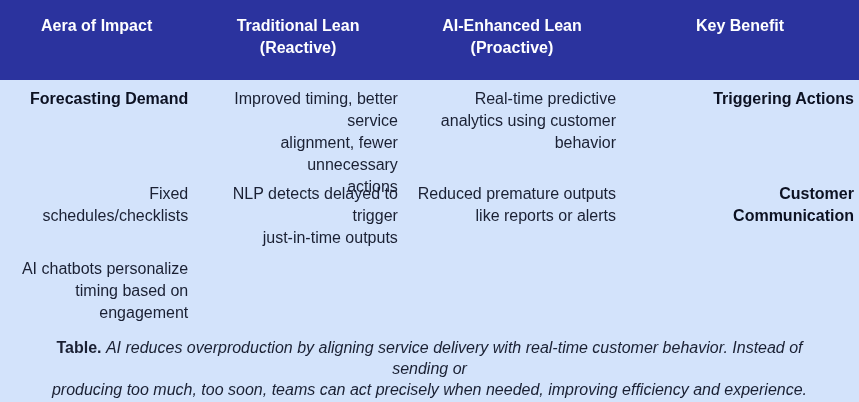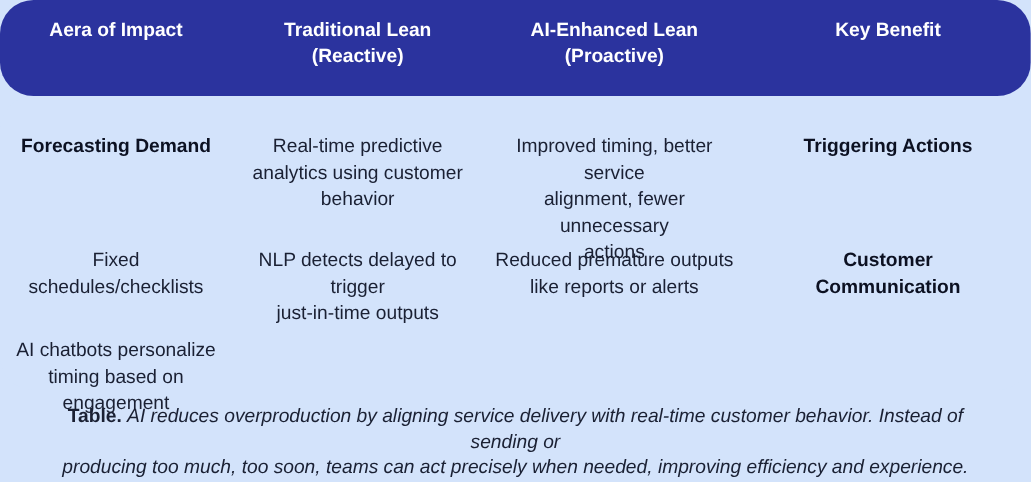--- a/index.html
+++ b/index.html
@@ -5,21 +5,20 @@
   html, body { margin: 0; padding: 0; }
   body {
     width: 859px; height: 402px; overflow: hidden;
     font-family: "Liberation Sans", "DejaVu Sans", sans-serif;
     background: var(--body-bg, #d3e3fb);
   }
   .figure { width: 859px; height: 402px; display: flex; flex-direction: column; }
   .grid {
     display: grid;
     grid-template-columns: 22.5% 24.4% 25.4% 27.7%;
-    border-radius: 28px;
   }
   .header-row {
     background: var(--header-bg, #2b339e);
     height: 80px;
   }
   .hcell {
     color: var(--header-text, #ffffff);
     font-weight: 700;
     font-size: 16px;
     line-height: 22px;
@@ -29,22 +28,22 @@
     box-sizing: border-box;
   }
   .body-grid {
     background: var(--body-bg, #d3e3fb);
     grid-template-rows: 95px 75px 75px;
   }
   .cell {
     color: var(--cell-text, #1a2033);
     font-size: 16px;
     line-height: 22px;
-    text-align: center;
-    padding: 32px 5px 0;
+    text-align: right;
+    padding: 8px 5px 0;
     white-space: pre-line;
     box-sizing: border-box;
   }
   .label-cell {
     font-weight: 700;
     color: var(--label-text, #0c1122);
   }
   .caption {
     height: 77px;
     box-sizing: border-box;
@@ -66,26 +65,26 @@
     <div class="hcell">Aera of Impact</div>
     <div class="hcell">Traditional Lean
 (Reactive)</div>
     <div class="hcell">AI-Enhanced Lean
 (Proactive)</div>
     <div class="hcell">Key Benefit</div>
   </div>
 
   <div class="grid body-grid">
     <div class="cell label-cell">Forecasting Demand</div>
+    <div class="cell">Improved timing, better service
+alignment, fewer unnecessary
+actions</div>
     <div class="cell">Real-time predictive
 analytics using customer
 behavior</div>
-    <div class="cell">Improved timing, better service
-alignment, fewer unnecessary
-actions</div>
 
     <div class="cell label-cell">Triggering Actions</div>
     <div class="cell">Fixed schedules/checklists</div>
     <div class="cell">NLP detects delayed to trigger
 just-in-time outputs</div>
     <div class="cell">Reduced premature outputs
 like reports or alerts</div>
 
     <div class="cell label-cell">Customer
 Communication</div>

